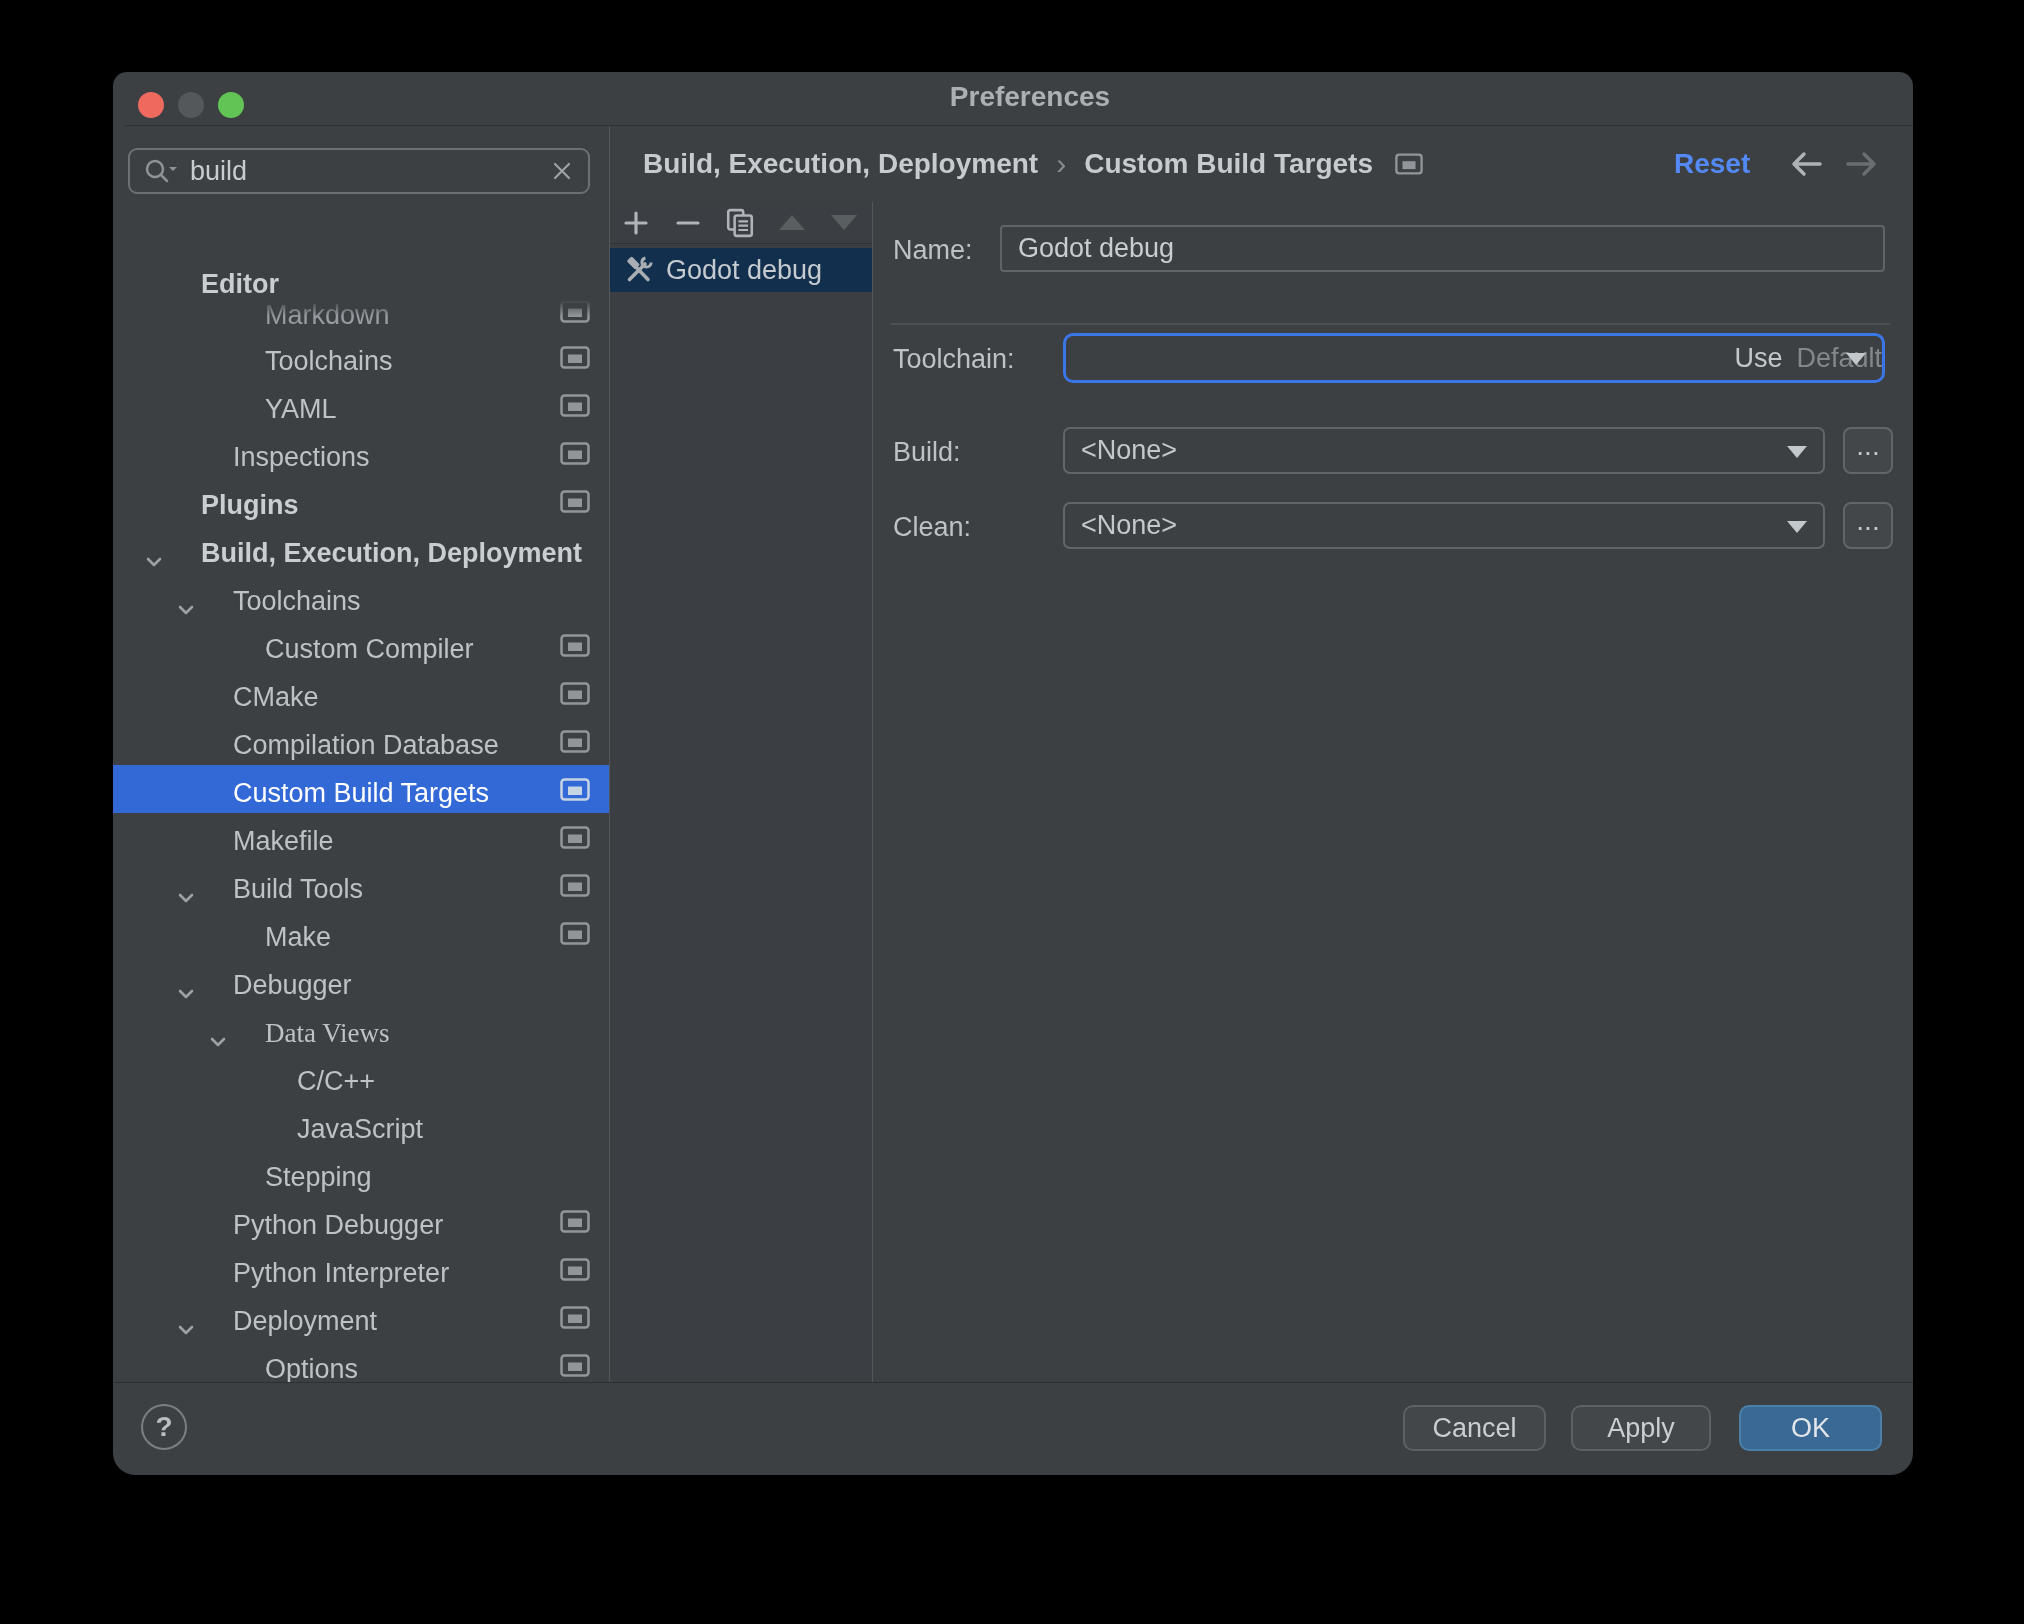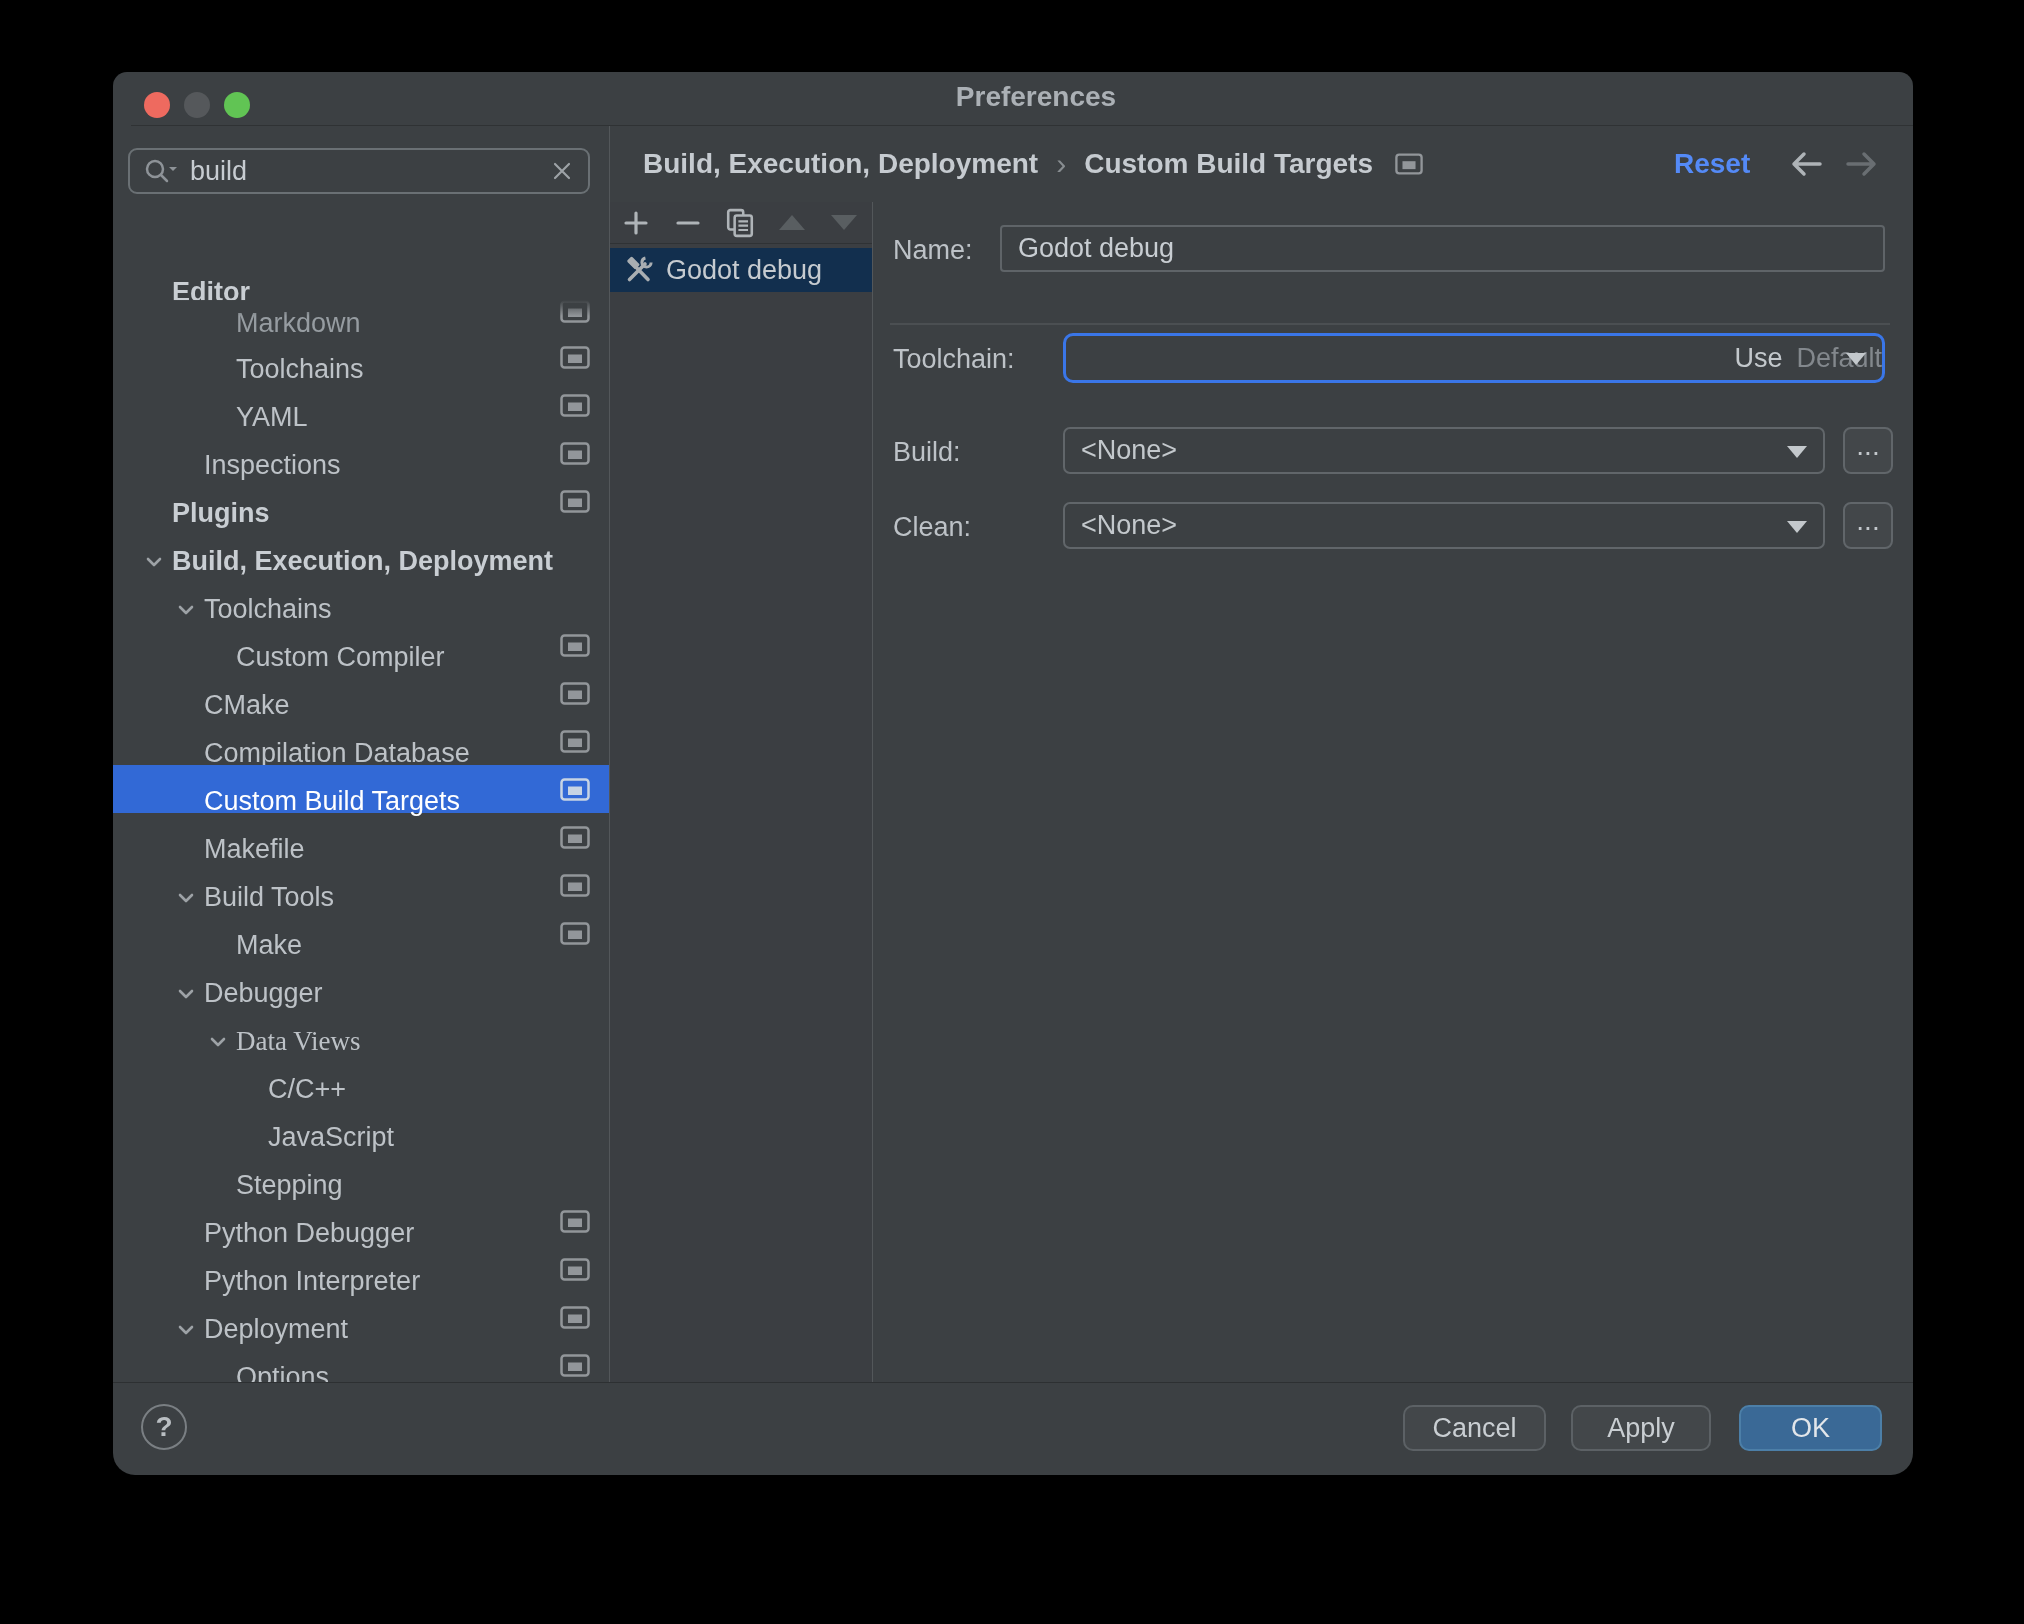--- a/index.html
+++ b/index.html
@@ -2,39 +2,39 @@
 <html><head>
 <meta charset="utf-8">
 <style>
   html,body{margin:0;padding:0;background:#000;}
   .canvas{position:relative;width:2024px;height:1624px;background:#000;overflow:hidden;
           font-family:"Liberation Sans", sans-serif;-webkit-font-smoothing:antialiased;}
   .window{position:absolute;left:113px;top:72px;width:1800px;height:1403px;background:#3C4043;
           border-radius:14px 14px 22px 22px;box-shadow:0 24px 70px rgba(0,0,0,.65);overflow:hidden;}
 
   
-  .titlebar{position:absolute;left:18px;top:0;width:100%;height:53px;border-bottom:1px solid #2F3234;padding-left:10px;}
+  .titlebar{position:absolute;left:12px;top:0;width:100%;height:53px;border-bottom:1px solid #2F3234;padding-left:10px;}
   .traffic{position:absolute;left:13px;top:20px;display:flex;gap:14px;}
   .traffic span{width:26px;height:26px;border-radius:50%;display:block;}
   .tl-red{background:#EE6A5F;}
   .tl-min{background:#55585B;}
   .tl-zoom{background:#61C454;}
   .win-title{position:absolute;left:0;top:0;width:100%;height:53px;line-height:50px;text-align:center;
              font-size:28px;font-weight:bold;color:#ABB0B5;}
 
   
   .left-panel{position:absolute;left:0;top:54px;width:496px;height:1257px;border-right:1px solid #53575A;}
   .searchbox{position:absolute;left:15px;top:22px;width:462px;height:46px;border:2px solid #6A7074;border-radius:9px;
              display:flex;align-items:center;box-sizing:border-box;padding:0 14px;}
   .search-text{flex:1;margin-left:12px;font-size:27px;color:#C7CCD1;}
   .icon{display:inline-flex;align-items:center;justify-content:center;}
 
   .tree{position:absolute;left:0;top:0;width:100%;height:100%;overflow:hidden;}
   .tree-row{position:absolute;left:0;width:496px;height:48px;line-height:48px;font-size:27px;color:#BDC2C7;cursor:default;}
-  .tree-row .lbl{position:absolute;top:12px;white-space:nowrap;}
+  .tree-row .lbl{position:absolute;top:4px;white-space:nowrap;margin-left:29px;}
   .tree-row.bold .lbl{font-weight:bold;color:#C9CED3;}
   .tree-row.dim{color:#969CA1;}
   .tree-row.sel{background:#3269D6;color:#FFFFFF;}
   .tree-row.sel .screen-ico{color:#C7D4E4;}
   .tree-row .chev{position:absolute;top:13px;color:#9DA2A6;}
   .screen-ico{position:absolute;right:19px;top:13px;color:#92969A;}
   .tree-hdr{background:#3C4043;z-index:3;height:40px !important;line-height:40px !important;}
   .tree-hdr::after{content:"";position:absolute;left:0;top:100%;width:100%;height:16px;
                    background:linear-gradient(#3C4043,rgba(60,64,67,0));}
 

